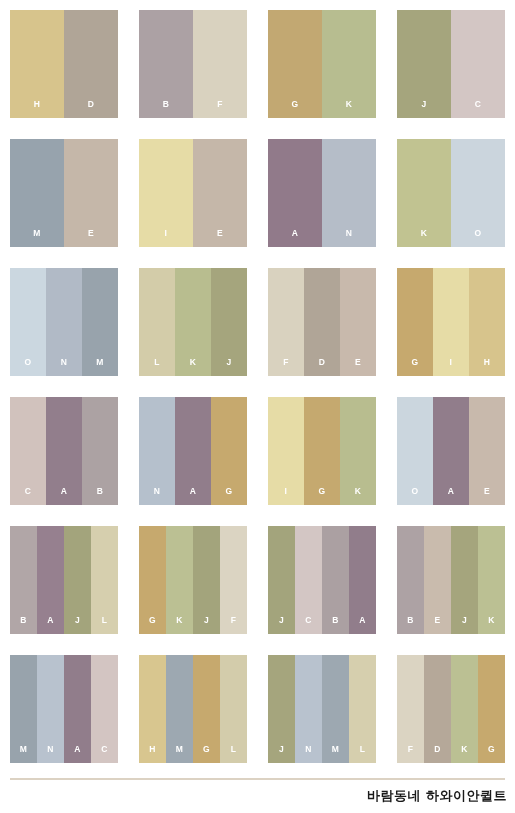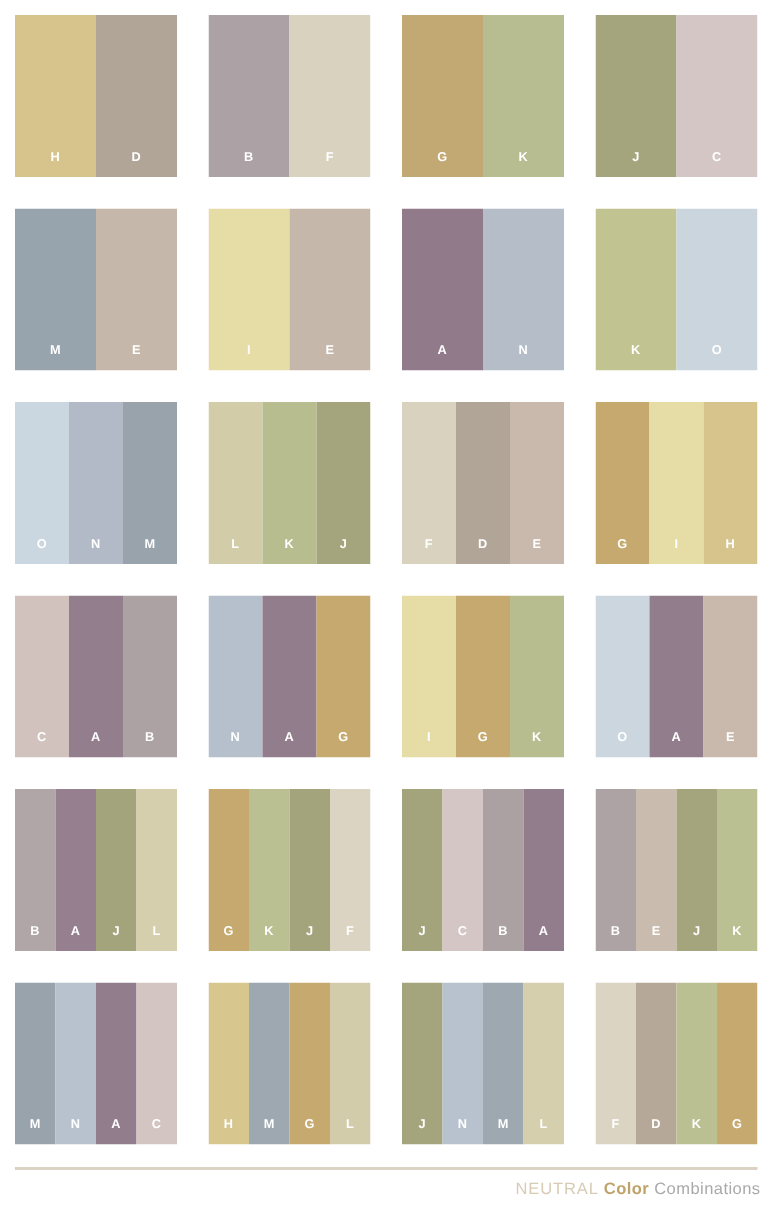--- a/index.html
+++ b/index.html
@@ -378,21 +378,17 @@
         </div>
         <div class="swatch" style="background: rgb(198, 169, 110);">
           <span class="swatch-label" style="color: rgb(255, 255, 255);">G</span>
         </div>
       </div>
     </div>
 
   <div id="footer">
     <div id="footer-divider"></div>
     <div id="footer-text-row">
-      <div id="caption">
-        <span class="cap-neutral">NEUTRAL</span>
-        <span class="cap-color">Color</span>
-        <span class="cap-combinations">Combinations</span>
-      </div>
+      <div id="brand">바람동네 하와이안퀼트</div>
     </div>
   </div>
 
 </div>
 
 </body></html>

